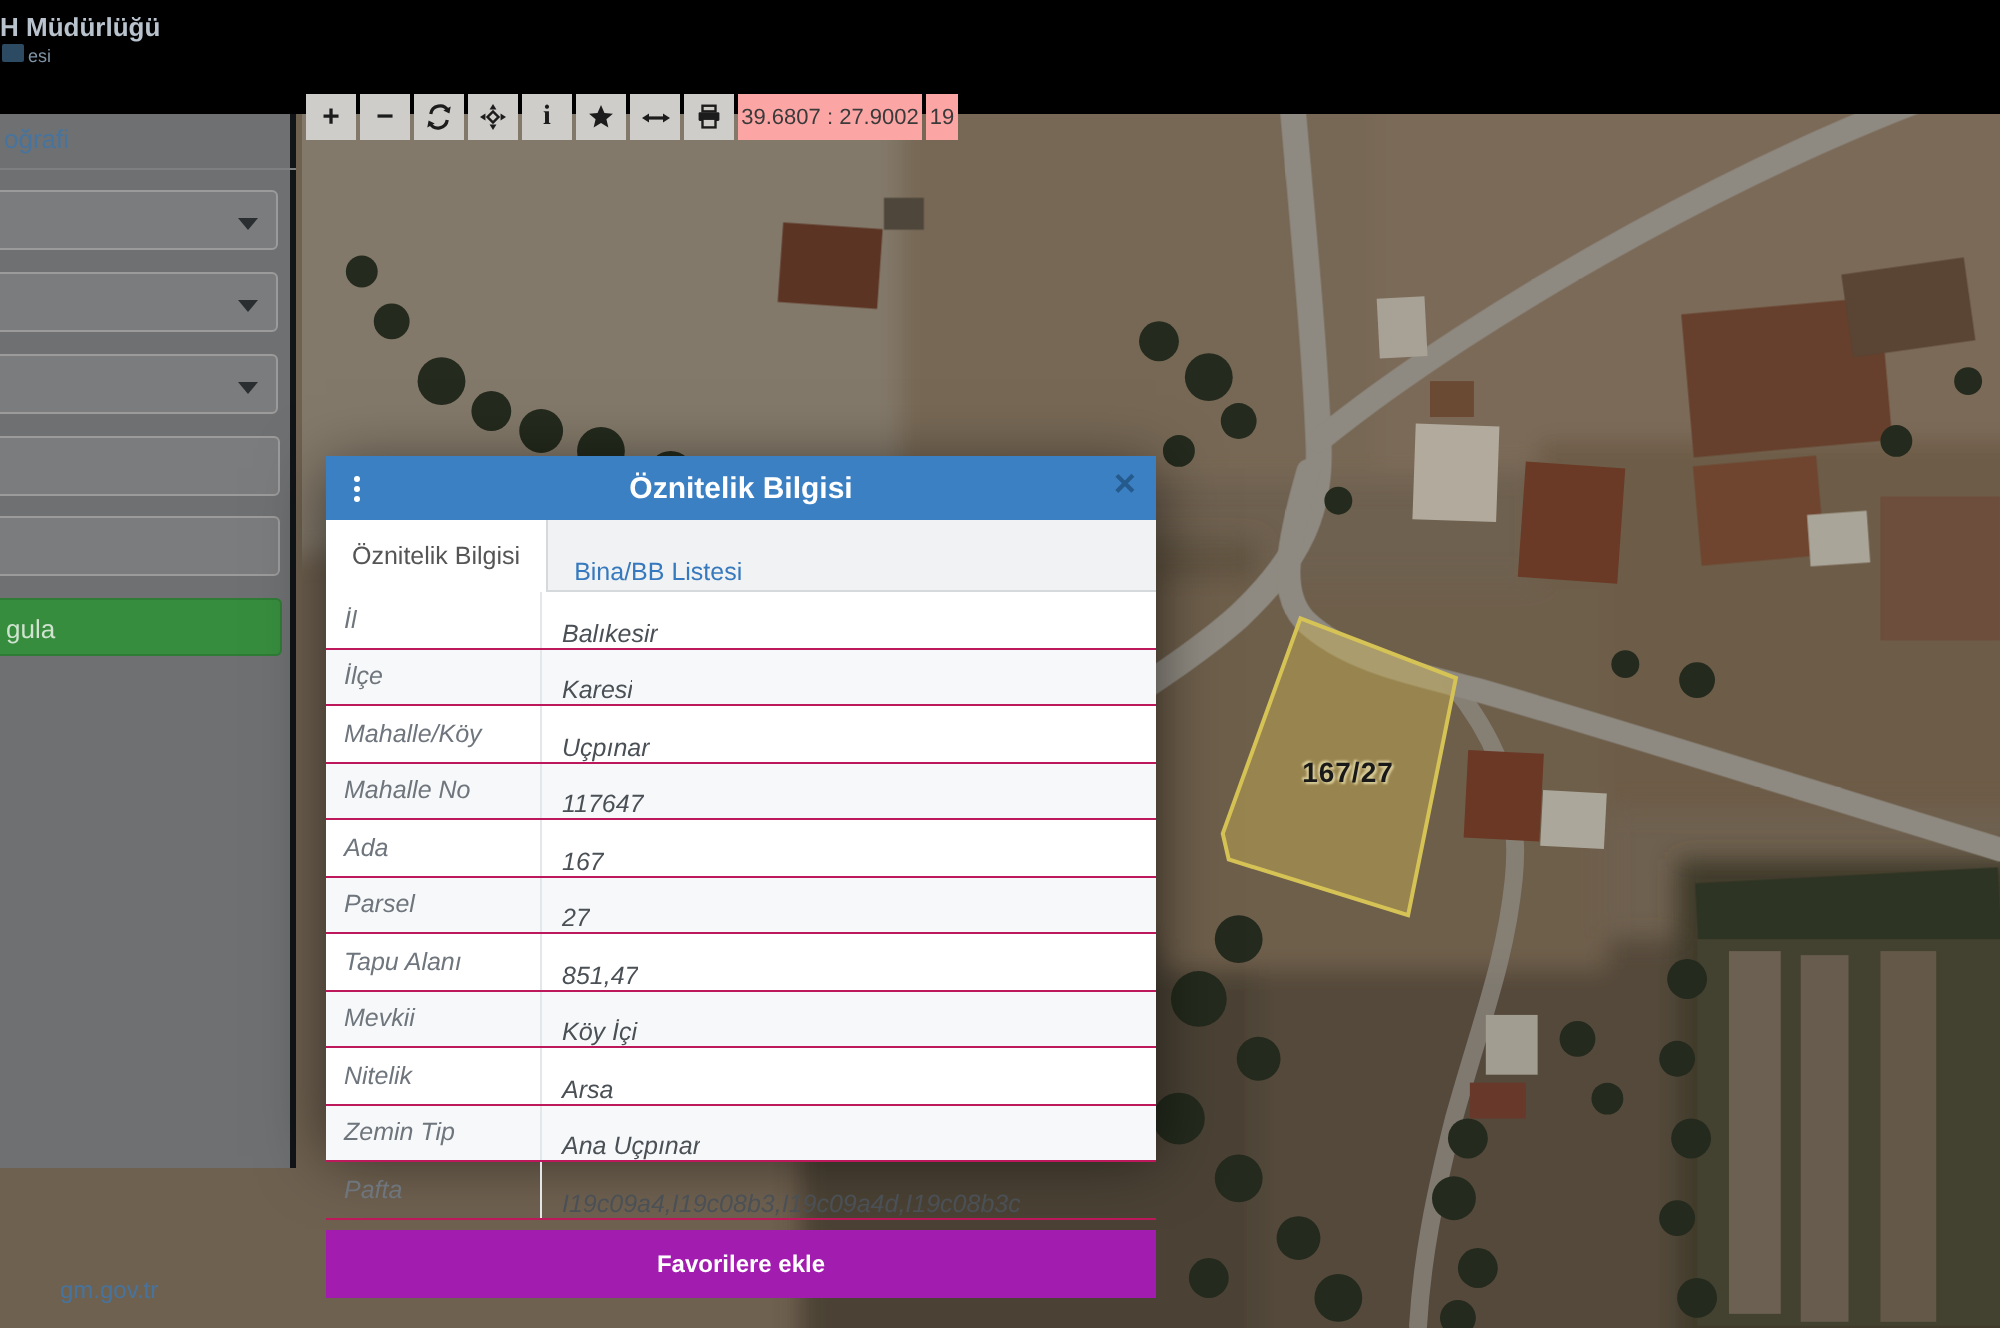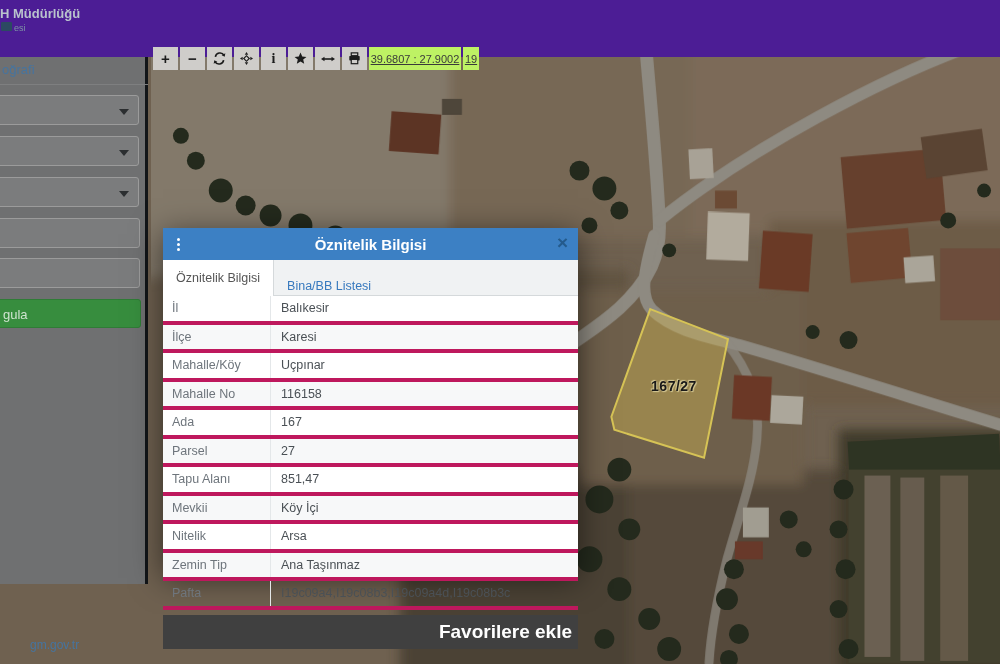--- a/index.html
+++ b/index.html
@@ -1,20 +1,20 @@
 <!DOCTYPE html>
 <html><head>
 <meta charset="utf-8">
 <style>
   html,body{margin:0;padding:0;background:#222;}
   *{box-sizing:border-box;font-family:"Liberation Sans",sans-serif;}
   #stage{position:relative;width:1000px;height:664px;overflow:hidden;background:#6f6150;}
 
   
-  .top-header{position:absolute;left:0;top:0;width:1000px;height:57px;background:#4c1d95;z-index:5;}
+  .top-header{position:absolute;left:0;top:0;width:1000px;height:57px;background:#000000;z-index:5;}
   .top-header .title{position:absolute;left:0;top:6px;color:#b9c3cd;font-size:13px;font-weight:bold;white-space:nowrap;}
   .top-header .subtitle{position:absolute;left:14px;top:23px;color:#7e93a5;font-size:9px;white-space:nowrap;}
   .top-header .logo-chip{position:absolute;left:1px;top:22px;width:11px;height:9px;background:#2c4a62;border-radius:1px;}
 
   
   .sidebar{position:absolute;left:0;top:40px;width:148px;height:544px;background:#6f7071;border-right:3px solid #121518;z-index:4;}
   .side-link{position:absolute;left:2px;top:22px;color:#46749f;font-size:13px;cursor:pointer;white-space:nowrap;}
   .side-divider{position:absolute;left:0;top:44px;width:148px;border-top:1px solid #7e7f80;}
   .side-select{position:absolute;left:-20px;width:159px;height:30px;background:#7b7c7d;border:1px solid #9b9b9b;border-radius:3px;cursor:pointer;}
   .side-select .chev{position:absolute;right:9px;top:13px;width:0;height:0;border-left:5px solid transparent;border-right:5px solid transparent;border-top:6px solid #2b2e30;}
@@ -25,41 +25,41 @@
   
   .map{position:absolute;left:151px;top:40px;width:849px;height:624px;background:#6f6150;overflow:hidden;z-index:1;}
   .map svg.scene{position:absolute;left:0;top:0;}
   .parcel-label{position:absolute;left:483px;top:338px;width:80px;text-align:center;color:#191919;font-size:14px;font-weight:bold;letter-spacing:.5px;
     text-shadow:0 0 2px #d8cc9a,1px 1px 1px rgba(222,212,160,.85),-1px -1px 1px rgba(222,212,160,.85);}
 
   
   .map-toolbar{position:absolute;left:153px;top:47px;height:23px;display:flex;gap:2px;z-index:6;}
   .tb-btn{width:25px;height:23px;background:#cfcdca;border:none;display:flex;align-items:center;justify-content:center;cursor:pointer;padding:0;}
   .tb-glyph{font-size:15px;font-weight:bold;color:#1c1c1c;line-height:1;}
-  .tb-box{height:23px;background:#bef264;color:#3a3a3a;font-size:11px;display:flex;align-items:center;justify-content:center;text-decoration:underline;}
+  .tb-box{height:23px;background:#fca5a5;color:#3a3a3a;font-size:11px;display:flex;align-items:center;justify-content:center;}
   .tb-coords{width:92px;}
   .tb-zoom{width:16px;}
 
   
   .modal{position:absolute;left:163px;top:228px;width:415px;height:344px;background:#fff;z-index:10;box-shadow:0 6px 30px rgba(0,0,0,.55);display:flex;flex-direction:column;}
   .modal-header{height:32px;background:#3c80c4;display:flex;align-items:center;position:relative;flex:0 0 32px;}
   .dots-handle{width:30px;display:flex;flex-direction:column;align-items:center;gap:2px;cursor:pointer;}
   .dots-handle i{width:3px;height:3px;border-radius:50%;background:#fff;display:block;}
   .modal-title{position:absolute;left:0;right:0;text-align:center;color:#fff;font-size:15px;font-weight:bold;pointer-events:none;}
   .modal-close{position:absolute;right:10px;top:3px;color:#245a8c;font-size:19px;font-weight:bold;cursor:pointer;line-height:24px;}
   .tabbar{height:36px;flex:0 0 36px;background:#f0f2f3;display:flex;align-items:stretch;border-bottom:1px solid #d5d9db;}
   .tab{padding:0 13px;display:flex;align-items:center;font-size:12.5px;cursor:pointer;}
   .tab.active{background:#fff;color:#555;border-right:1px solid #d5d9db;margin-bottom:-1px;}
   .tab.inactive{color:#3779be;margin-top:16px;}
   .attr-table{flex:1 1 auto;}
-  .attr-row{display:flex;height:28.5px;border-bottom:4px solid #be185d;font-size:12.5px;align-items:center;}
+  .attr-row{display:flex;height:28.5px;border-bottom:1px solid #be185d;font-size:12.5px;align-items:flex-end;font-style:italic;}
   .attr-row:nth-child(even){background:#f7f8f9;}
   .attr-label{width:108px;flex:0 0 108px;padding-left:9px;color:#6e757c;border-right:1px solid #e4e7e9;height:100%;display:flex;align-items:center;}
   .attr-value{padding-left:10px;color:#4a5055;white-space:nowrap;overflow:hidden;}
-  .fav-btn{flex:0 0 34px;margin-top:5px;background:#404040;border:none;color:#fff;font-size:19px;font-weight:bold;cursor:pointer;width:100%;text-align:right;}
+  .fav-btn{flex:0 0 34px;margin-top:5px;background:#a21caf;border:none;color:#fff;font-size:12px;font-weight:bold;cursor:pointer;width:100%;}
 </style>
 </head>
 <body>
 
 <div id="stage">
 
   <div class="map">
     <svg class="scene" width="849" height="624" viewBox="0 0 852 624">
       <defs>
           <filter id="soft" x="-20%" y="-20%" width="140%" height="140%">
@@ -255,21 +255,21 @@
         <div class="attr-row">
           <div class="attr-label">İlçe</div>
           <div class="attr-value">Karesi</div>
         </div>
         <div class="attr-row">
           <div class="attr-label">Mahalle/Köy</div>
           <div class="attr-value">Uçpınar</div>
         </div>
         <div class="attr-row">
           <div class="attr-label">Mahalle No</div>
-          <div class="attr-value">116158</div>
+          <div class="attr-value">117647</div>
         </div>
         <div class="attr-row">
           <div class="attr-label">Ada</div>
           <div class="attr-value">167</div>
         </div>
         <div class="attr-row">
           <div class="attr-label">Parsel</div>
           <div class="attr-value">27</div>
         </div>
         <div class="attr-row">
@@ -279,21 +279,21 @@
         <div class="attr-row">
           <div class="attr-label">Mevkii</div>
           <div class="attr-value">Köy İçi</div>
         </div>
         <div class="attr-row">
           <div class="attr-label">Nitelik</div>
           <div class="attr-value">Arsa</div>
         </div>
         <div class="attr-row">
           <div class="attr-label">Zemin Tip</div>
-          <div class="attr-value">Ana Taşınmaz</div>
+          <div class="attr-value">Ana Uçpınar</div>
         </div>
         <div class="attr-row">
           <div class="attr-label">Pafta</div>
           <div class="attr-value">I19c09a4,I19c08b3,I19c09a4d,I19c08b3c</div>
         </div>
       </div>
     <button class="fav-btn">Favorilere ekle</button>
   </div>
 
 </div>

